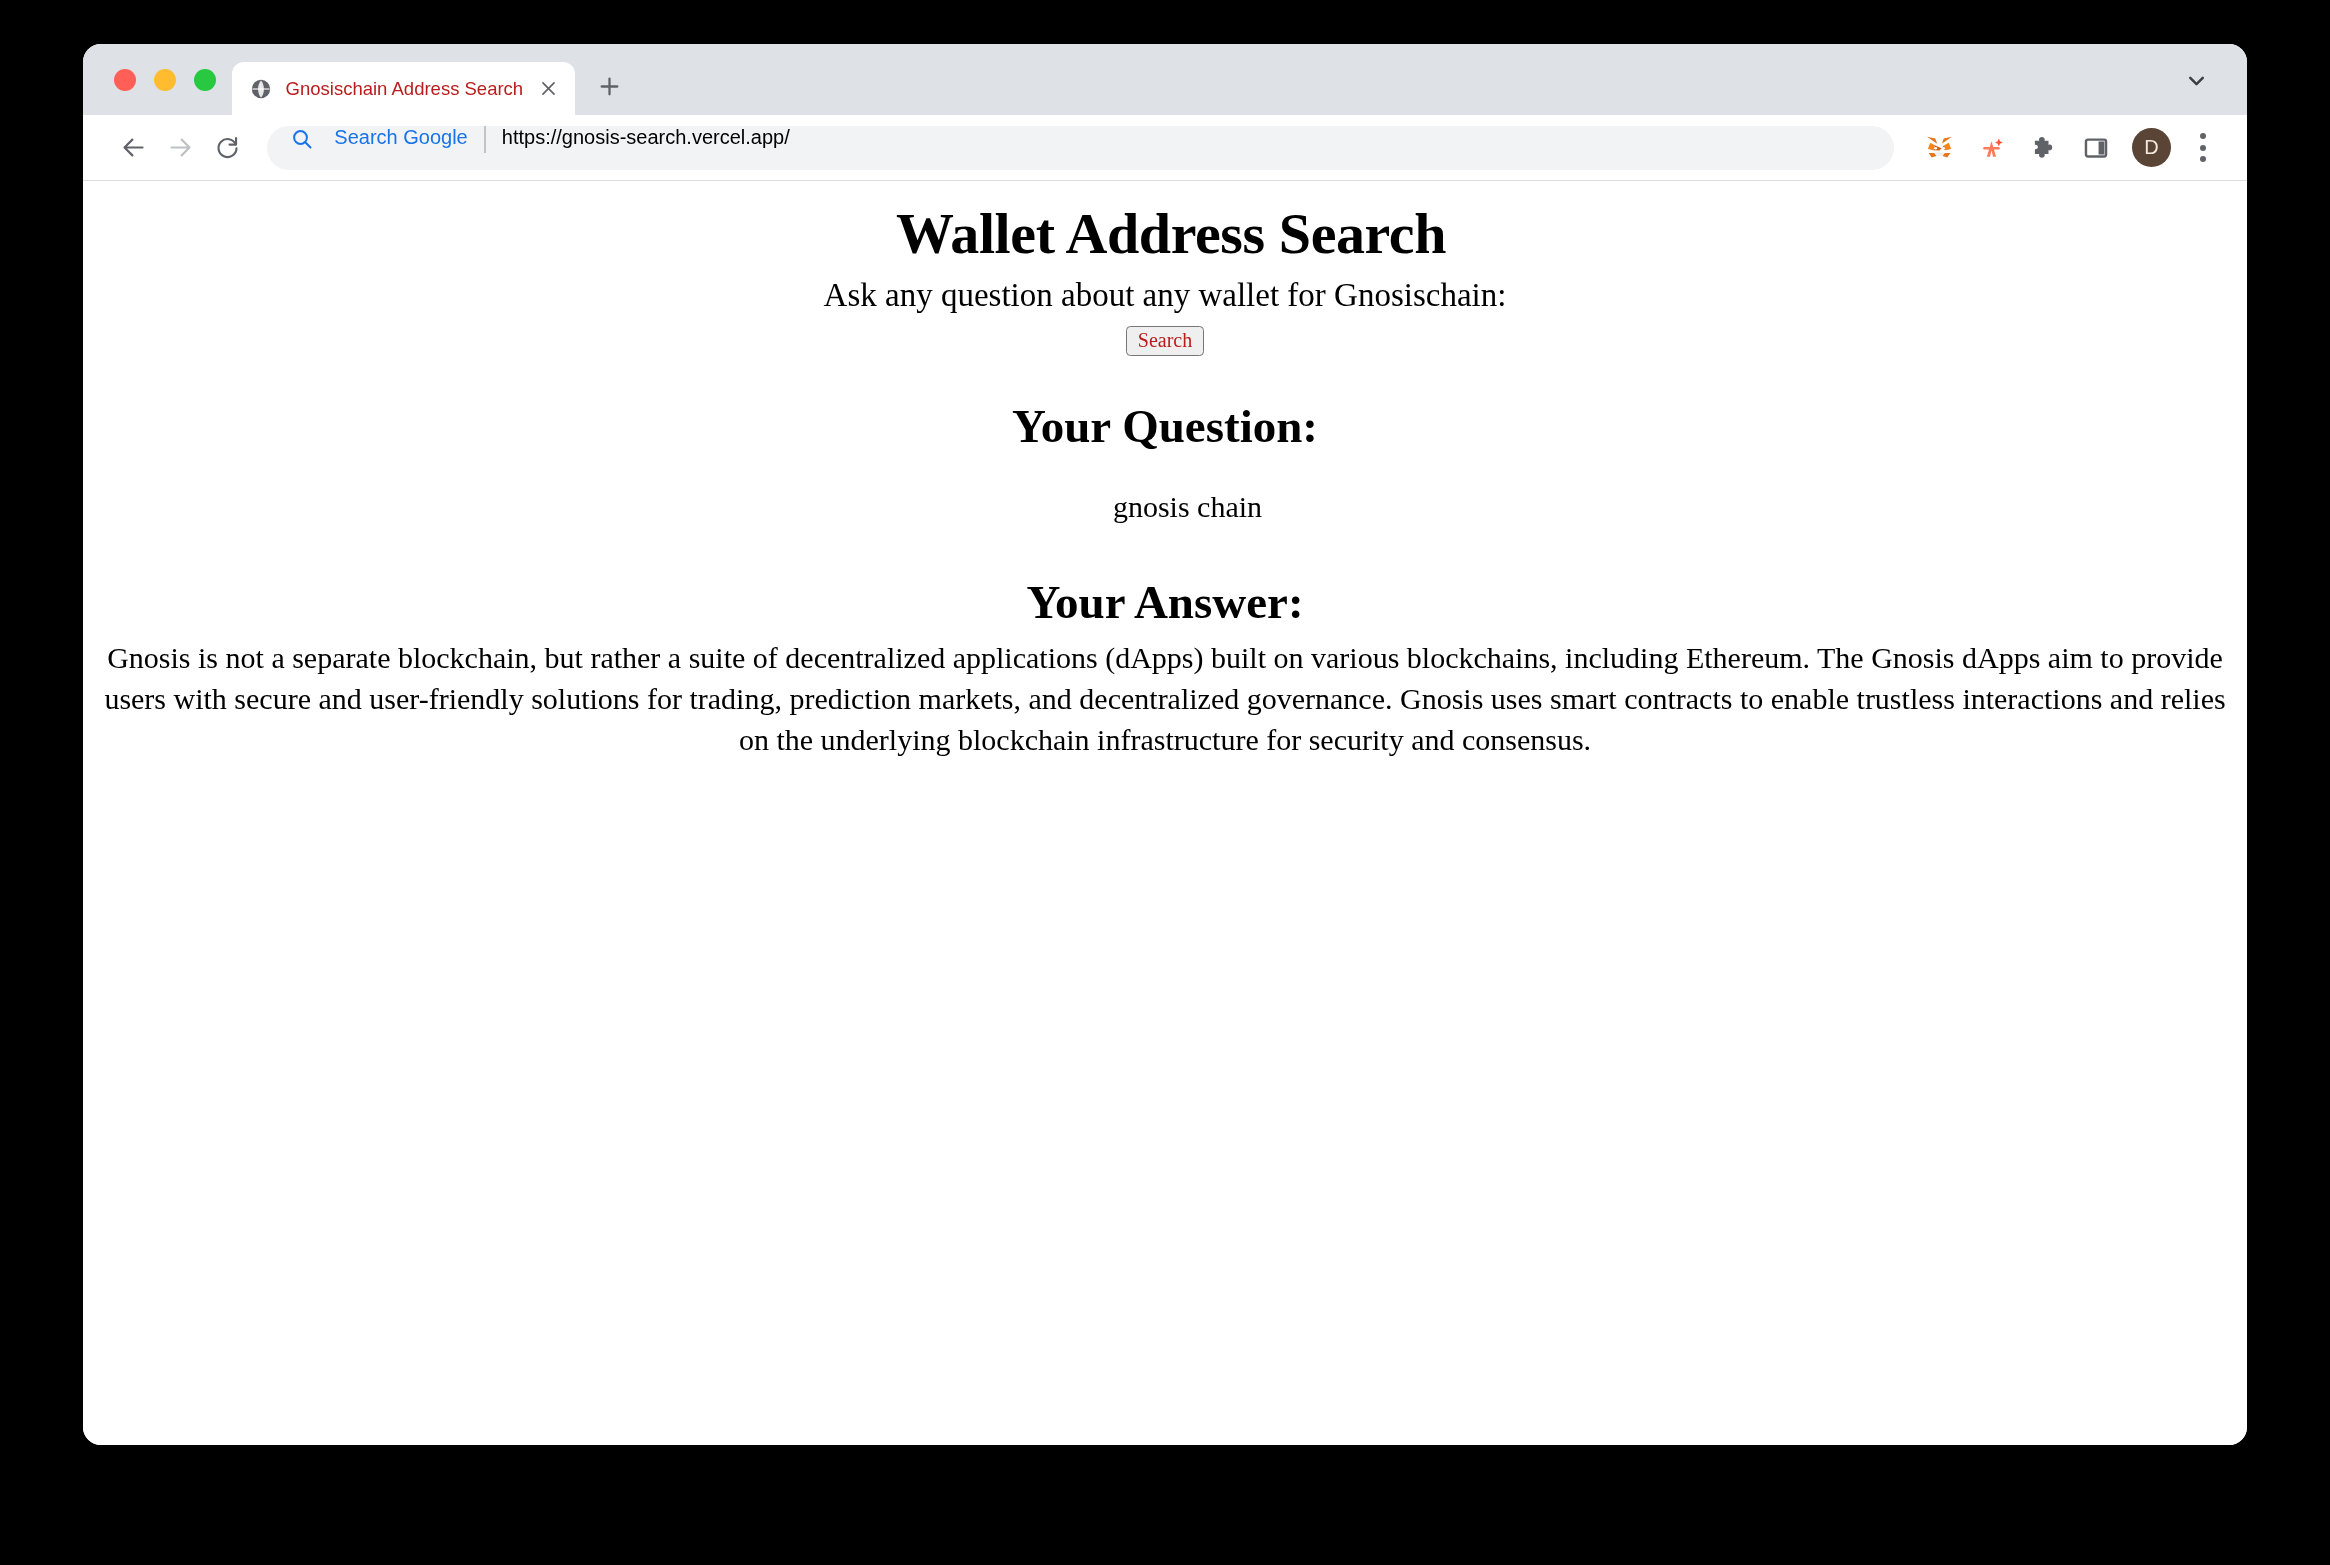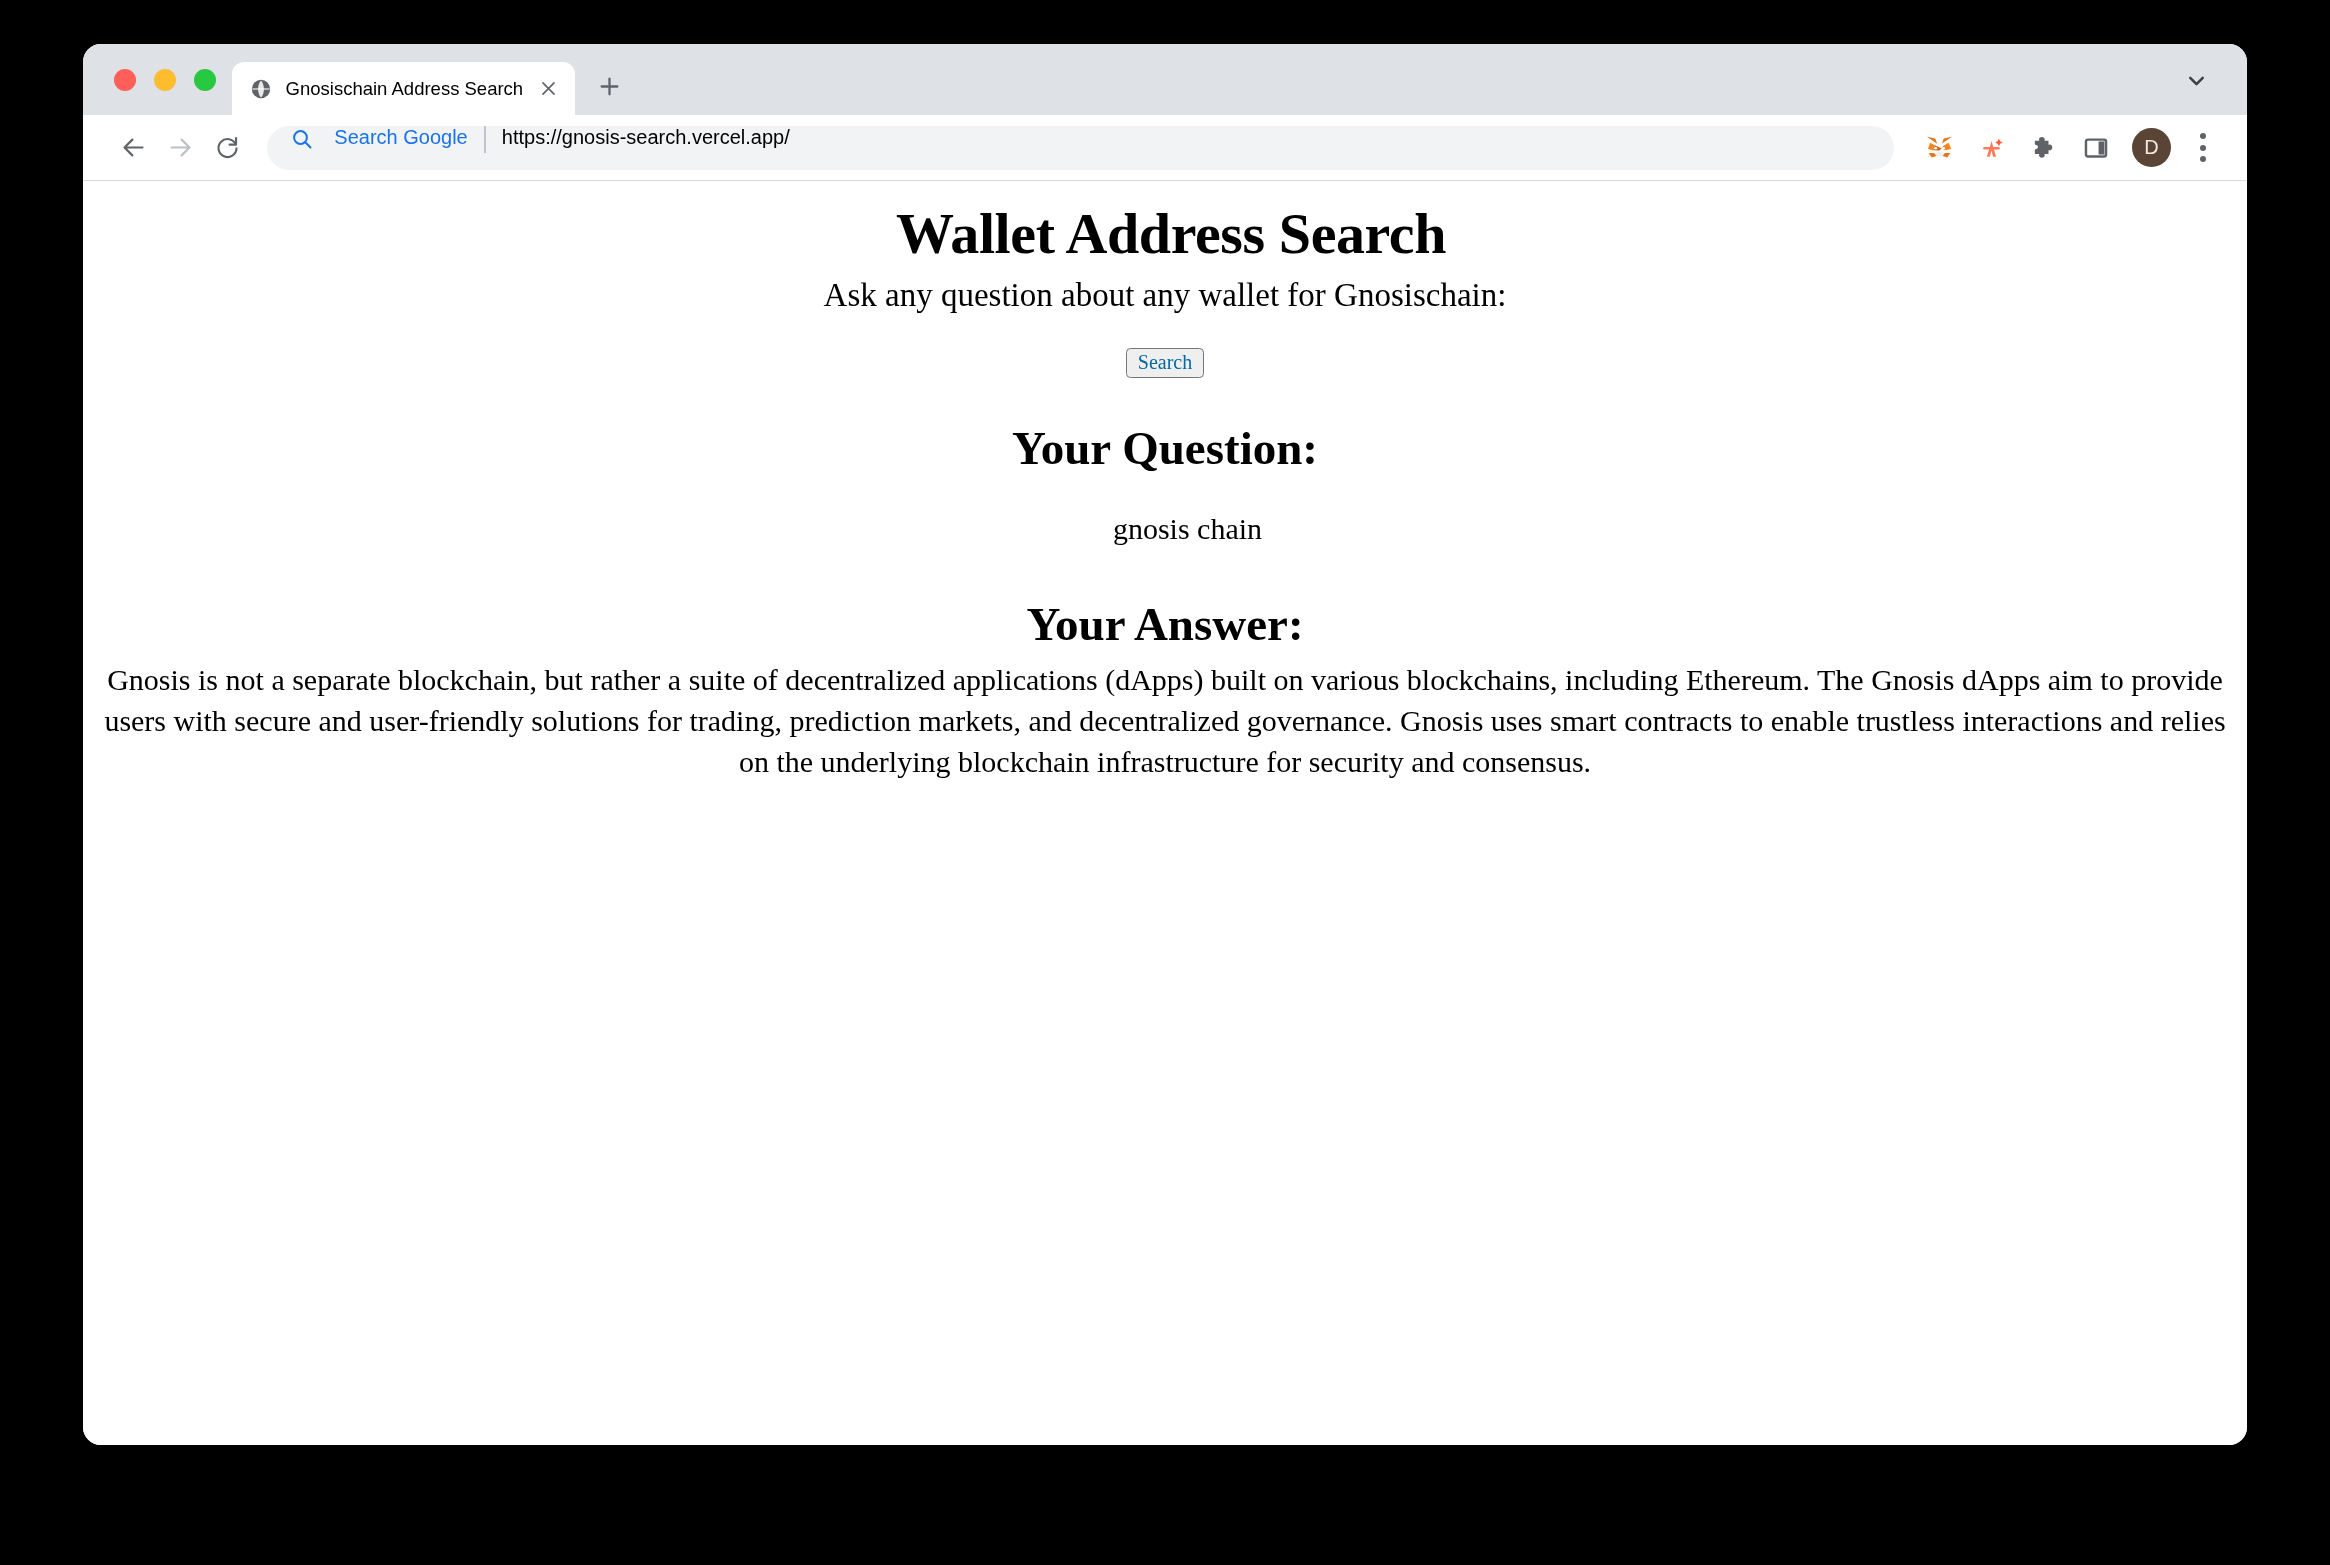--- a/index.html
+++ b/index.html
@@ -65,21 +65,21 @@
     box-sizing: border-box;
   }
   .tab-favicon {
     width: 22px;
     height: 22px;
     flex: none;
     display: block;
   }
   .tab-title {
     font-size: 18.5px;
-    color: #000000;
+    color: #b91c1c;
     white-space: nowrap;
     overflow: hidden;
     text-overflow: ellipsis;
     flex: 1;
   }
   .tab-close {
     width: 25px;
     height: 25px;
     flex: none;
     display: flex;
@@ -262,24 +262,24 @@
     display: block;
     margin: 0 auto;
     text-align: left;
     overflow: hidden;
   }
   .query-textarea::placeholder {
     color: #6e6e6e;
     opacity: 1;
   }
   .search-button {
-    margin-top: 22px;
+    margin-top: 0;
     font-family: "Liberation Serif", serif;
     font-size: 20px;
-    color: #0369a1;
+    color: #b91c1c;
     background: #efefef;
     border: 1.5px solid #767676;
     border-radius: 4.4px;
     padding: 2.2px 10.4px 3.7px 10.4px;
     line-height: 1.1;
     cursor: pointer;
   }
 
   .section-heading {
     font-size: 47px;

